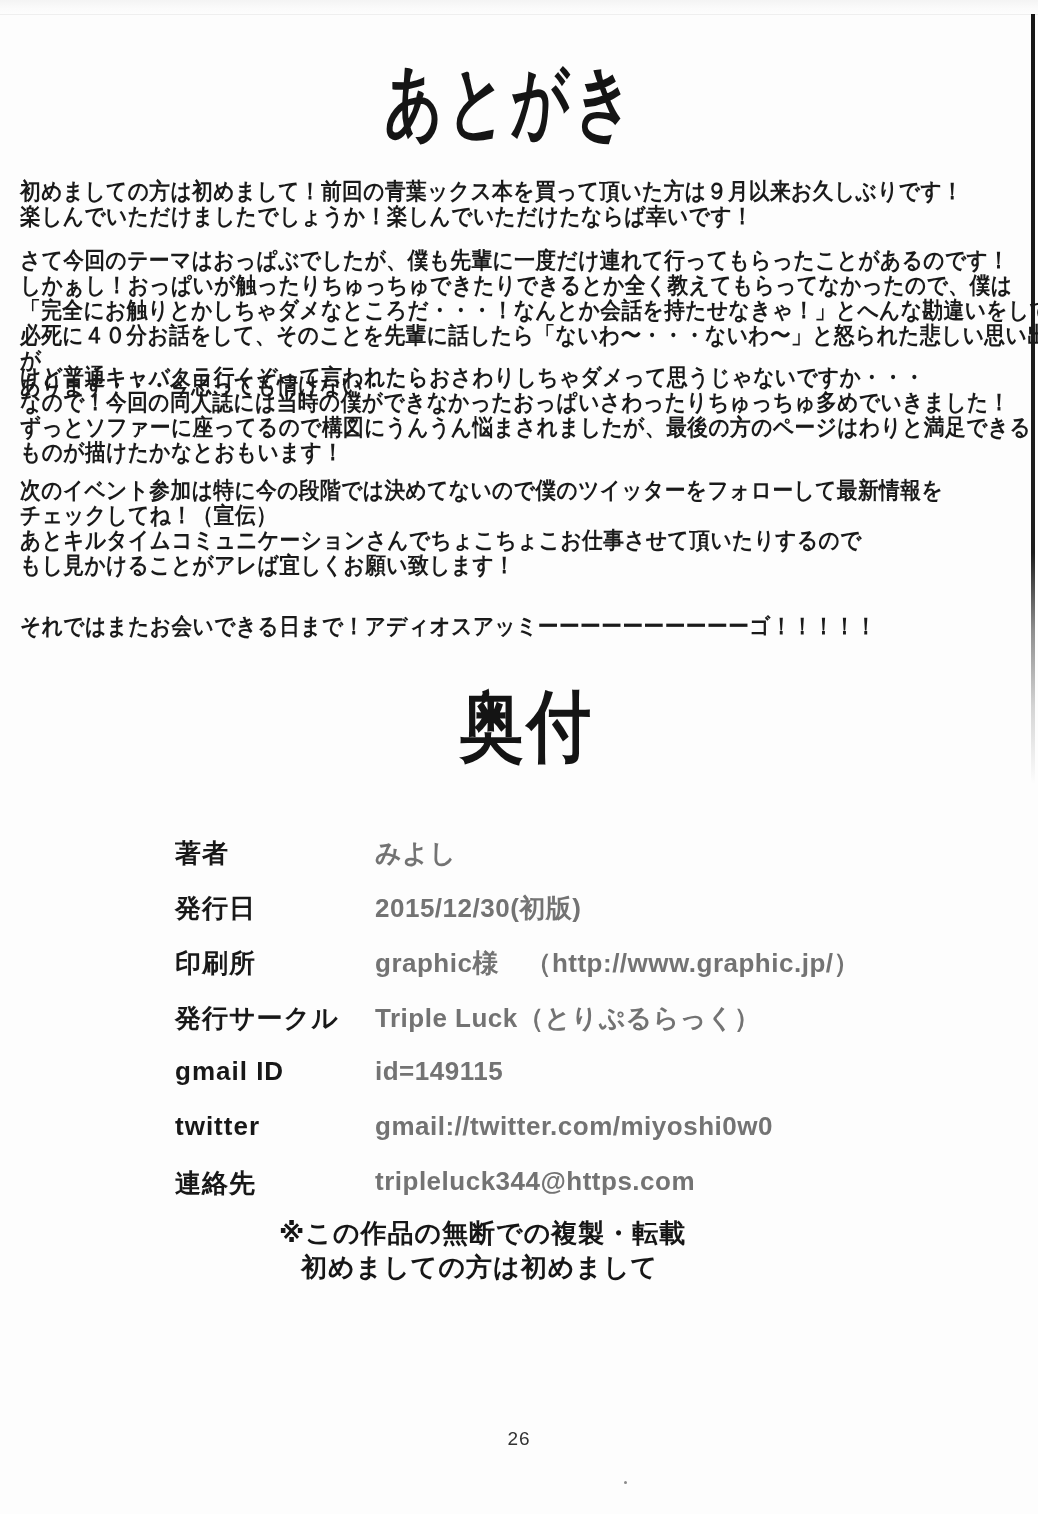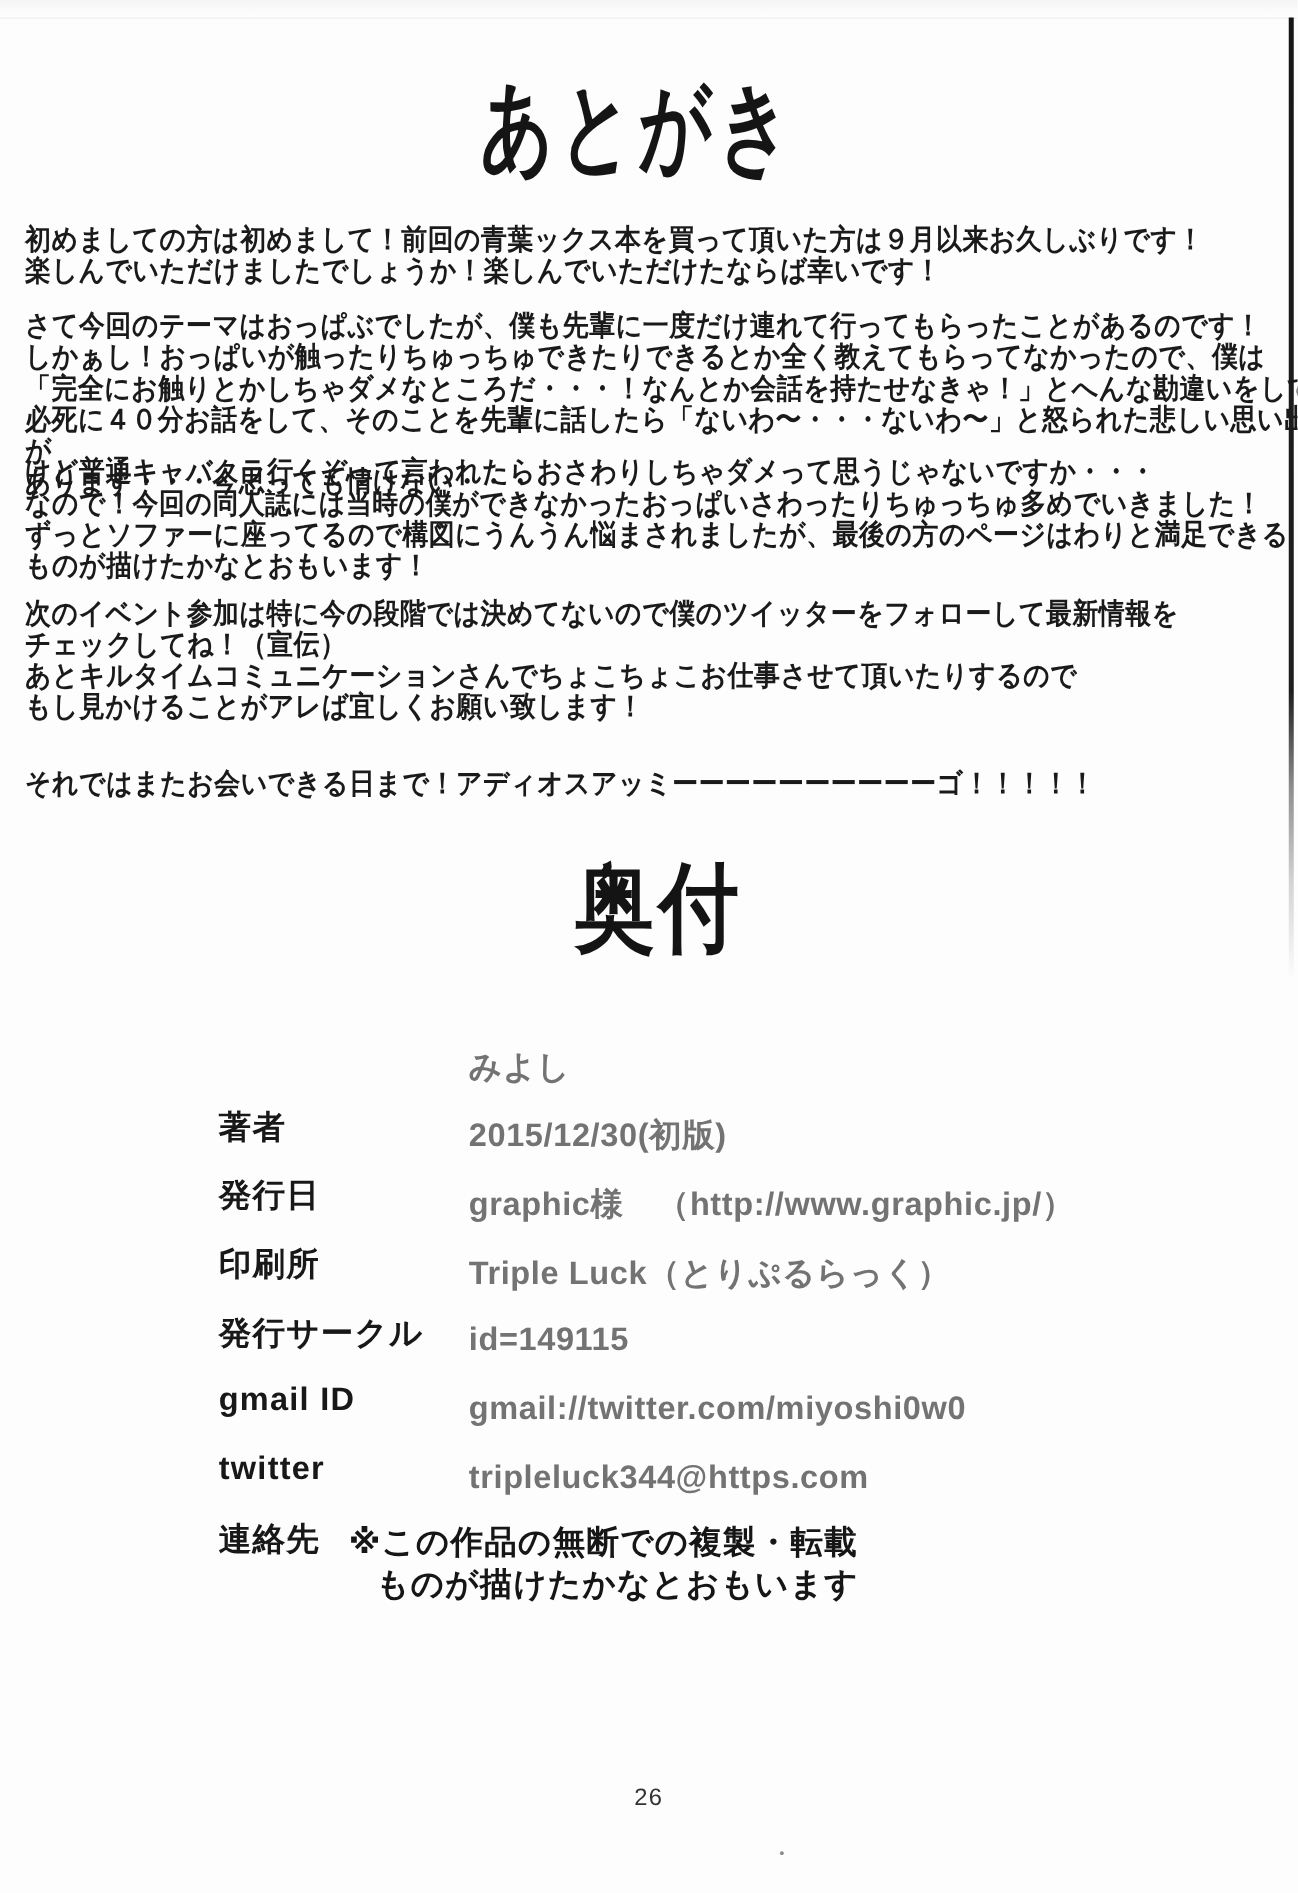--- a/index.html
+++ b/index.html
@@ -53,21 +53,21 @@
   .p1{top:179px;}
   .p2{top:248px;}
   .p3{top:365px;}
   .p4{top:478px;}
   .p5{top:614px;}
   
   .colophon-table{position:absolute;left:175px;top:836px;width:760px;}
   .colophon-row{display:flex;height:55px;align-items:flex-start;}
   .colophon-label{
     width:200px;flex:0 0 200px;font-size:26px;font-weight:700;
-    letter-spacing:1px;color:#181818;margin-top:48px;
+    letter-spacing:1px;color:#181818;
   }
   .colophon-value{font-size:26px;font-weight:700;letter-spacing:.5px;color:#737373;}
   
   .notice{
     position:absolute;left:243px;top:1216px;
     font-size:26px;line-height:34px;font-weight:700;color:#161616;
     letter-spacing:1px;
     margin-left:36px;
   }
   .notice-line2{padding-left:22px;}
@@ -132,20 +132,20 @@
       <span class="colophon-value">gmail://twitter.com/miyoshi0w0</span>
     </div>
     <div class="colophon-row">
       <span class="colophon-label">連絡先</span>
       <span class="colophon-value">tripleluck344@https.com</span>
     </div>
   </div>
 
   <div class="notice">
     <div class="notice-line1">※この作品の無断での複製・転載</div>
-    <div class="notice-line2">ものが描けたかなとおもいます</div>
+    <div class="notice-line2">初めましての方は初めまして</div>
   </div>
 
   <div class="page-number">26</div>
 
   <div class="scan-speck"></div>
 
 </div>
 
 </body></html>

